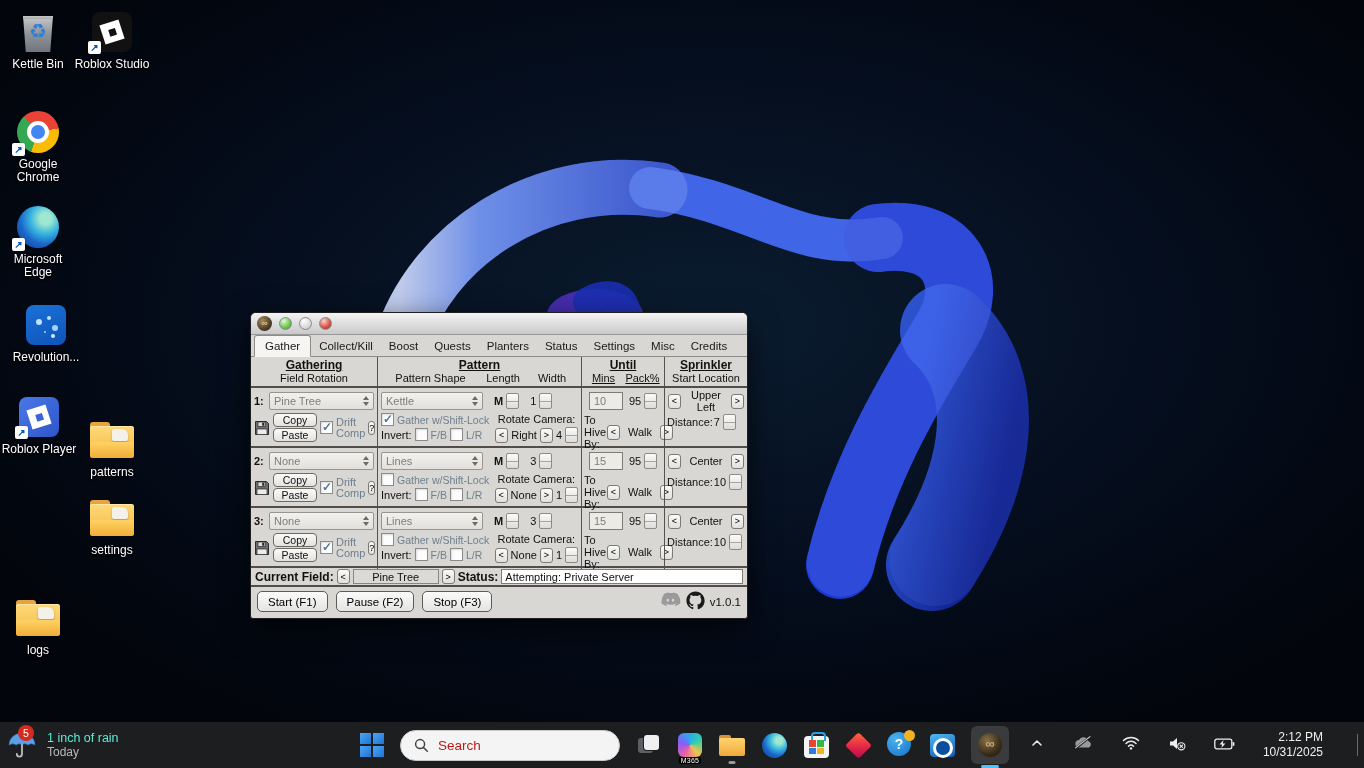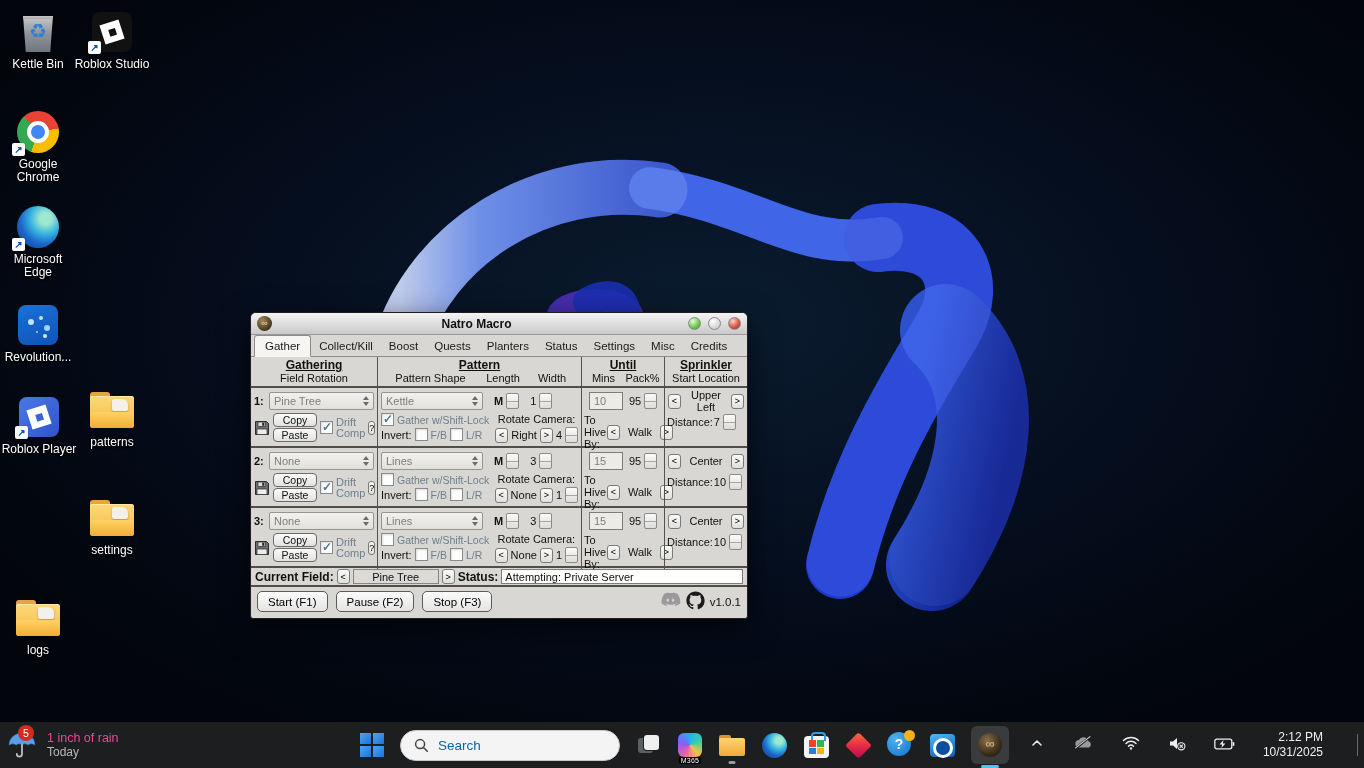--- a/index.html
+++ b/index.html
@@ -50,21 +50,21 @@
   .hrow > div:first-child, .grow > div:first-child { border-left:none; }
   .hrow { border-bottom:2px solid #514e4a; height:31px; }
   .grow { border-bottom:2px solid #514e4a; height:60px; }
   .h-main { font-weight:bold; text-decoration:underline; font-size:12px; text-align:center; }
   .h-sub { font-size:11px; text-align:center; }
   .h-sub.flexed { display:flex; padding:0 4px; }
   .h-sub.flexed .f1 { flex:1; text-align:center; }
   .h-sub.flexed .w48 { width:52px; }
   .h-sub.flexed .w44 { width:46px; }
   .h-sub.halves { display:flex; }
-  .h-sub.halves span { flex:1; text-align:center; }
+  .h-sub.halves span { flex:1; text-align:center;text-decoration:underline; }
   .l1 { display:flex; align-items:center; gap:3px; height:24px; padding:2px 1px; }
   .l2 { display:flex; align-items:center; gap:3px; padding:0 1px; }
   .rownum { font-weight:bold; width:12px; }
   .combo { height:18px; flex:1; display:flex; align-items:center; background:linear-gradient(#f2f1ef,#e2e0dc); border:1px solid #98948e; border-radius:2px; padding-left:4px; color:#7f7d79; }
   .combo .ct { flex:1; white-space:nowrap; overflow:hidden; }
   .combo-arr { width:14px; display:flex; flex-direction:column; align-items:center; gap:2px; }
   .combo-arr i { width:0; height:0; border-left:3px solid transparent; border-right:3px solid transparent; }
   .combo-arr i.up { border-bottom:4px solid #6e6a64; }
   .combo-arr i.dn { border-top:4px solid #6e6a64; }
   .ud { width:13px; height:16px; border:1px solid #8e8a84; border-radius:2px; background:linear-gradient(#fbfbfb,#dcdcda); position:relative; }
@@ -92,27 +92,27 @@
   .btnrow { display:flex; align-items:center; gap:8px; padding:4px 6px; }
   .bigbtn { height:21px; padding:0 10px; font-size:11.5px; background:linear-gradient(#fbfbfb,#e4e4e2); border:1px solid #5f5b57; border-radius:5px; font-family:inherit; }
   .verzone { margin-left:auto; display:flex; align-items:center; gap:5px; }
   .ver { font-size:11.5px; }
 
   
   .taskbar { position:absolute; left:0; right:0; bottom:0; height:46px; background:#1d1e20; display:flex; align-items:center; }
   .weather { position:absolute; left:6px; display:flex; align-items:center; gap:9px; height:100%; }
   .wicon { position:relative; width:32px; height:32px; }
   .badge { position:absolute; top:-4px; left:12px; min-width:16px; height:16px; border-radius:8px; background:#d52b1e; color:#fff; font-size:10.5px; line-height:16px; text-align:center; padding:0 2px; z-index:2; }
-  .wtxt .t1 { color:#ec4899; font-size:12.5px; }
+  .wtxt .t1 { color:#5eead4; font-size:12.5px; }
   .wtxt .t2 { color:#b9b9b9; font-size:12px; }
   .tb-center { position:absolute; left:358px; height:100%; display:flex; align-items:center; gap:14px; }
   .startlogo { width:25px; height:25px; display:grid; grid-template-columns:11px 11px; grid-template-rows:11px 11px; gap:2px; }
   .startlogo i { background:linear-gradient(135deg,#4ba6f5,#1f74d4); }
   .searchpill { width:220px; height:31px; border-radius:16px; background:#f4f4f4; border:1px solid #c9c9c9; display:flex; align-items:center; gap:9px; padding:0 13px; }
-  .searchpill .stext { color:#0369a1; font-size:13.5px; }
+  .searchpill .stext { color:#b91c1c; font-size:13.5px; }
   .taskview { width:24px; height:24px; position:relative; }
   .taskview::before { content:""; position:absolute; left:2px; top:5px; width:15px; height:15px; background:#5c5f63; border-radius:3px; }
   .taskview::after { content:""; position:absolute; left:8px; top:2px; width:15px; height:15px; background:#f0f0f0; border-radius:3px; box-shadow:0 0 0 1px #1d1e20; }
   .tbapp { position:relative; width:28px; height:40px; display:flex; align-items:center; justify-content:center; }
   .m365 { width:24px; height:24px; border-radius:6px; background:conic-gradient(from 210deg,#e85fa8,#8a5cf6,#2aa8f0,#32d0a8,#f2c14e,#e85fa8); position:relative; }
   .m365tag { position:absolute; bottom:1px; left:50%; transform:translateX(-50%); background:#000; color:#fff; font-size:7px; padding:0 2px; border-radius:2px; letter-spacing:.2px; }
   .minifolder { position:relative; width:26px; height:21px; }
   .minifolder .back { position:absolute; left:0; top:0; width:12px; height:6px; background:#d8922f; border-radius:2px 2px 0 0; }
   .minifolder .body { position:absolute; inset:3px 0 0 0; background:linear-gradient(#ffd470,#f0a93a); border-radius:2px; }
   .rundot { position:absolute; bottom:1px; left:50%; transform:translateX(-50%); width:7px; height:3px; border-radius:2px; background:#9a9a9a; }
@@ -195,38 +195,38 @@
       </div>
     <div class="cap">Google Chrome</div>
   </div>
   <div class="dicon" style="left:0;top:205px">
     <div class="art">
         <div class="edgeball"></div>
         <span class="shortcut">↗</span>
       </div>
     <div class="cap">Microsoft Edge</div>
   </div>
-  <div class="dicon" style="left:0;top:303px">
+  <div class="dicon" style="left:8px;top:303px">
     <div class="art">
         <div class="revo"></div>
       </div>
     <div class="cap">Revolution...</div>
   </div>
   <div class="dicon" style="left:-3px;top:395px;width:84px">
     <div class="art">
         <div class="sqicon rbx-blue">
           <div class="rbx-tile">
             <i></i>
           </div>
           <span class="shortcut">↗</span>
         </div>
       </div>
     <div class="cap" style="white-space:nowrap">Roblox Player</div>
   </div>
-  <div class="dicon" style="left:74px;top:388px">
+  <div class="dicon" style="left:74px;top:418px">
     <div class="art">
         <div class="folder">
           <div class="back"></div>
           <div class="body"></div>
           <div class="page"></div>
           <div class="front"></div>
         </div>
       </div>
     <div class="cap">patterns</div>
   </div>
@@ -249,21 +249,20 @@
           <div class="page"></div>
           <div class="front"></div>
         </div>
       </div>
     <div class="cap">logs</div>
   </div>
 
   <div class="appwin">
     <div class="titlebar">
       <span class="win-ico">∞</span>
-      <span class="title-text">Natro Macro</span>
       <span class="tc g"></span>
       <span class="tc w"></span>
       <span class="tc r"></span>
     </div>
 
     <div class="tabbar">
       <span class="tab active">Gather</span>
       <span class="tab">Collect/Kill</span>
       <span class="tab">Boost</span>
       <span class="tab">Quests</span>

